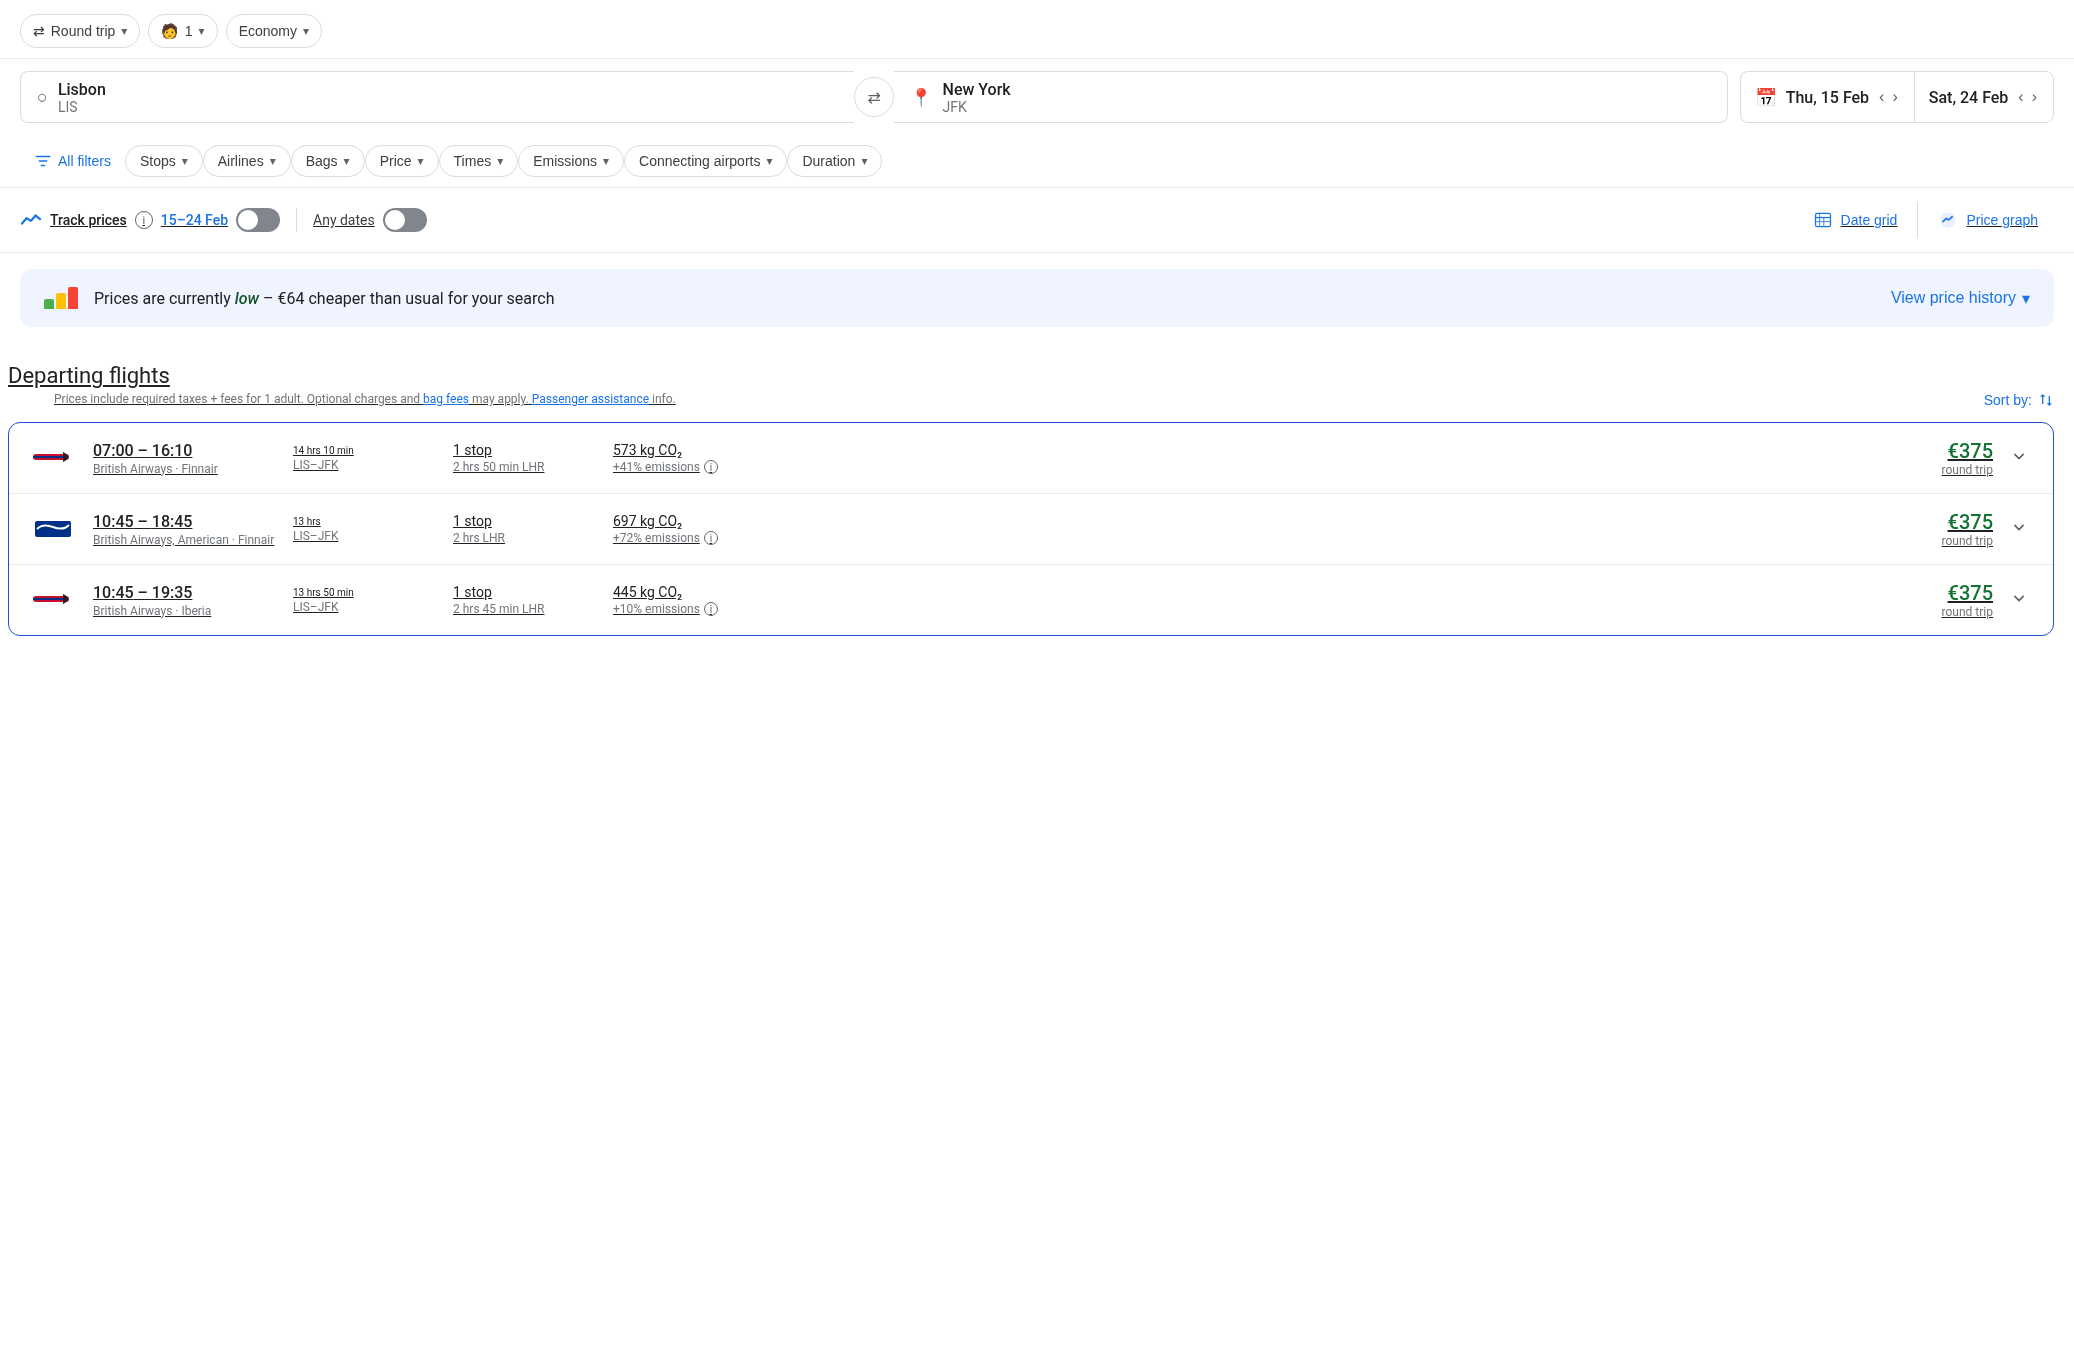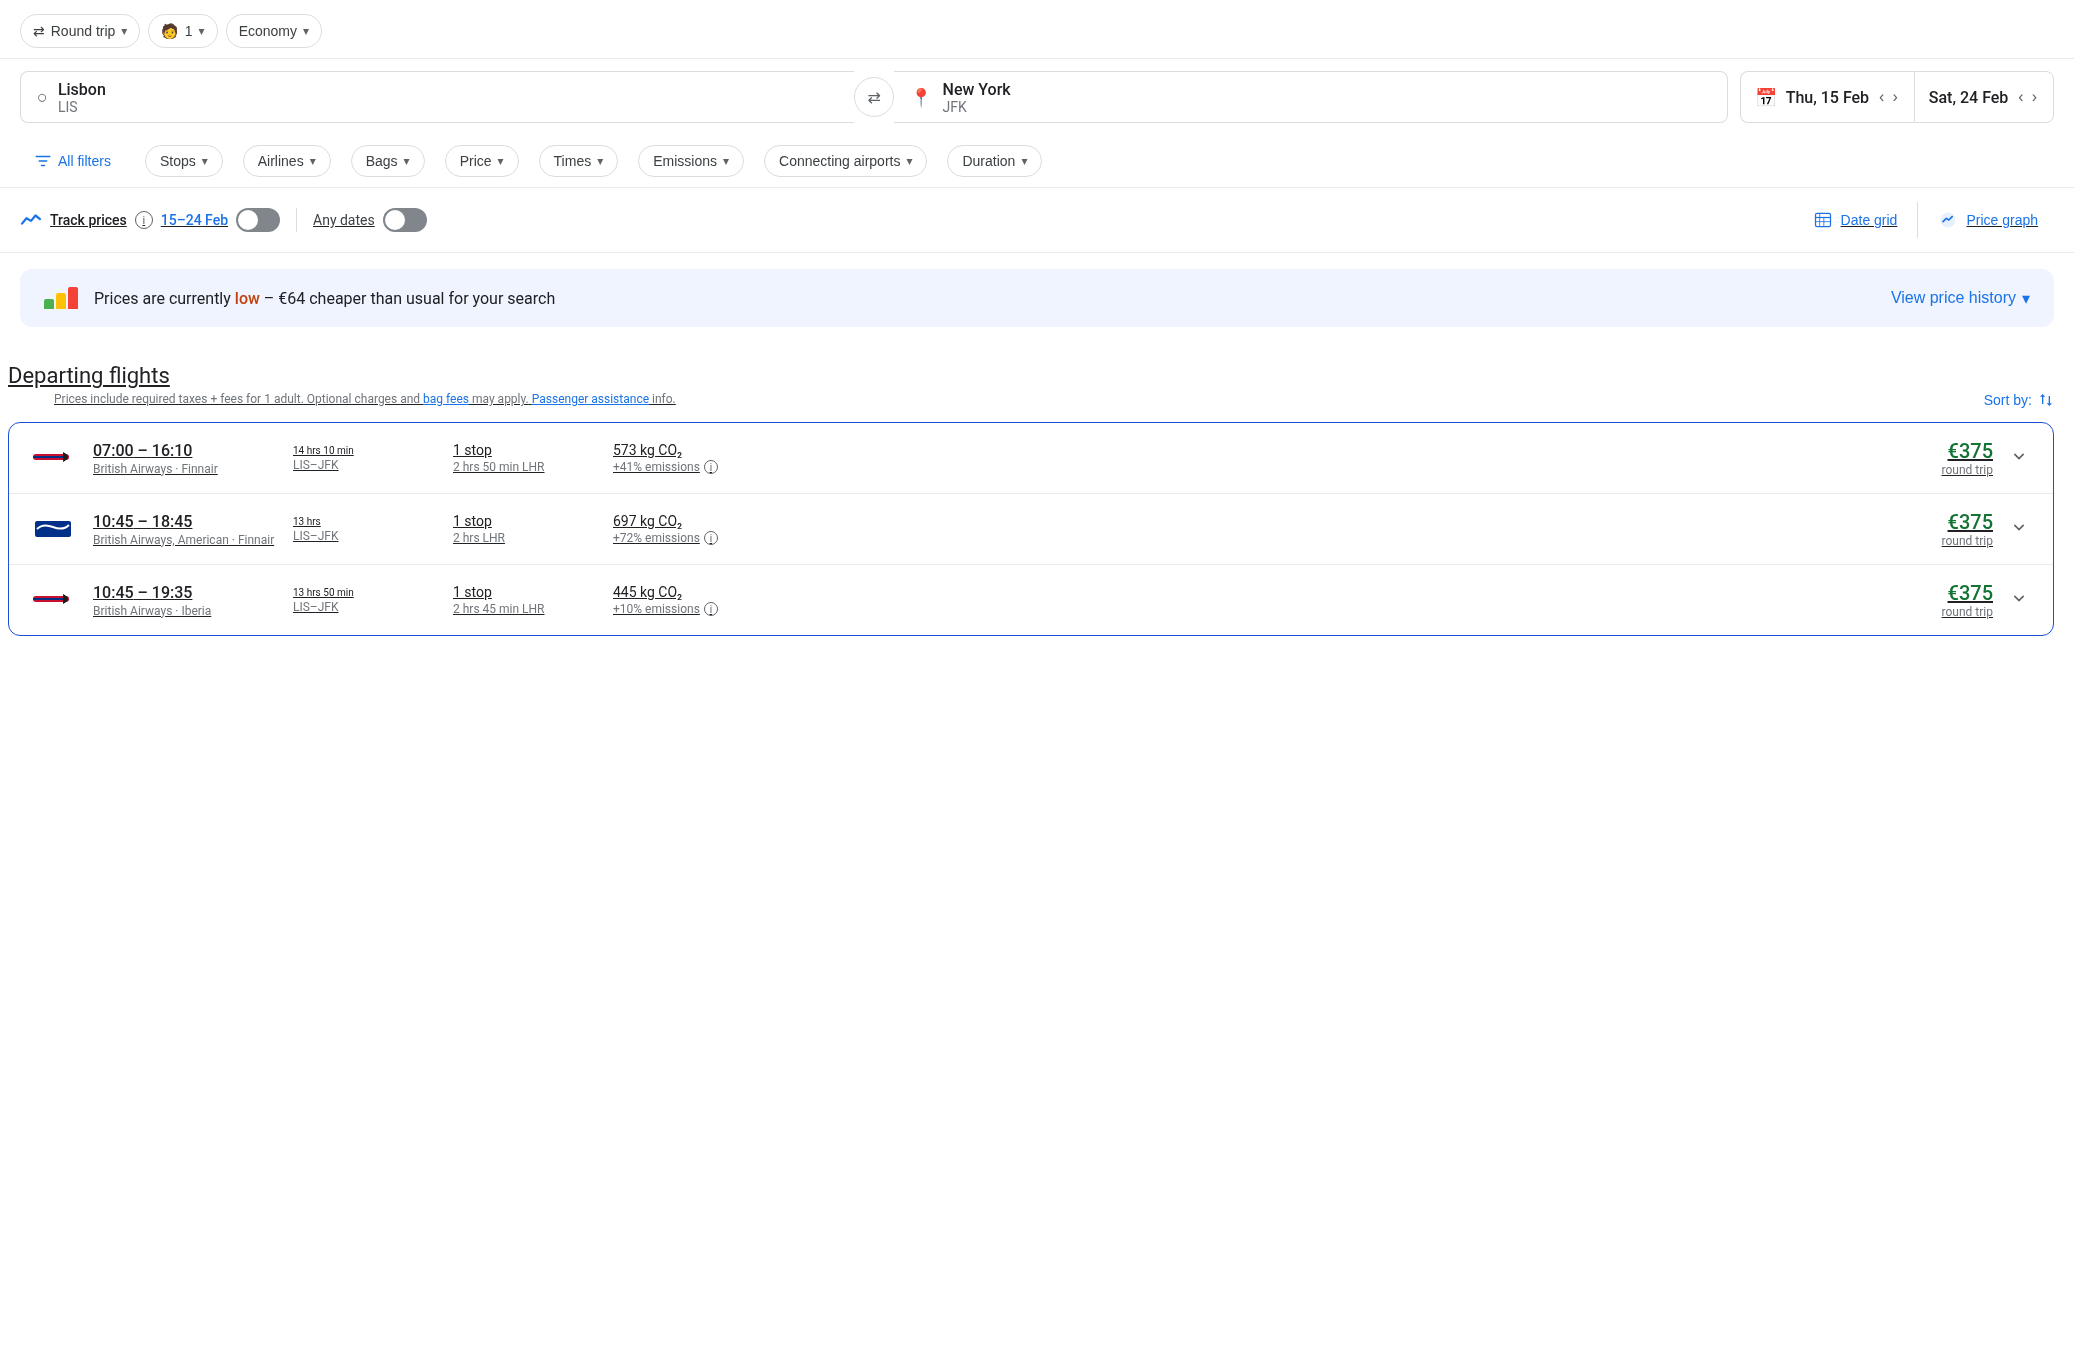--- a/index.html
+++ b/index.html
@@ -129,21 +129,21 @@
 
     .date-label {
       font-size: 16px;
       font-weight: 500;
       color: #202124;
     }
 
     .filters-bar {
       display: flex;
       align-items: center;
-      gap: 20px;
+      gap: 0;
       padding: 10px 20px;
       border-bottom: 1px solid #e8eaed;
       overflow-x: auto;
     }
 
     .filter-btn {
       display: flex;
       align-items: center;
       gap: 6px;
       padding: 7px 14px;
@@ -617,21 +617,21 @@
     </button>
   </div>
 </div>
 
 <div class="price-alert-banner">
   <div class="price-bar-icon">
     <div class="price-bar" style="height:10px; background:#4caf50;"></div>
     <div class="price-bar" style="height:16px; background:#ffc107;"></div>
     <div class="price-bar" style="height:22px; background:#f44336;"></div>
   </div>
-  <div class="price-alert-text">Prices are currently <span style="color:#c2410c; font-weight:500;">low</span> – €64 cheaper than usual for your search</div>
+  <div class="price-alert-text">Prices are currently <span style="color:#14532d; font-weight:500;font-style:italic;">low</span> – €64 cheaper than usual for your search</div>
   <button class="view-history-btn">
     <span>View price history</span>
     <span>▾</span>
   </button>
 </div>
 
 <div class="departing-section">
   <h2 class="departing-title">Departing flights</h2>
   <p class="departing-subtitle">
     <span>Prices include required taxes + fees for 1 adult. Optional charges and</span>

